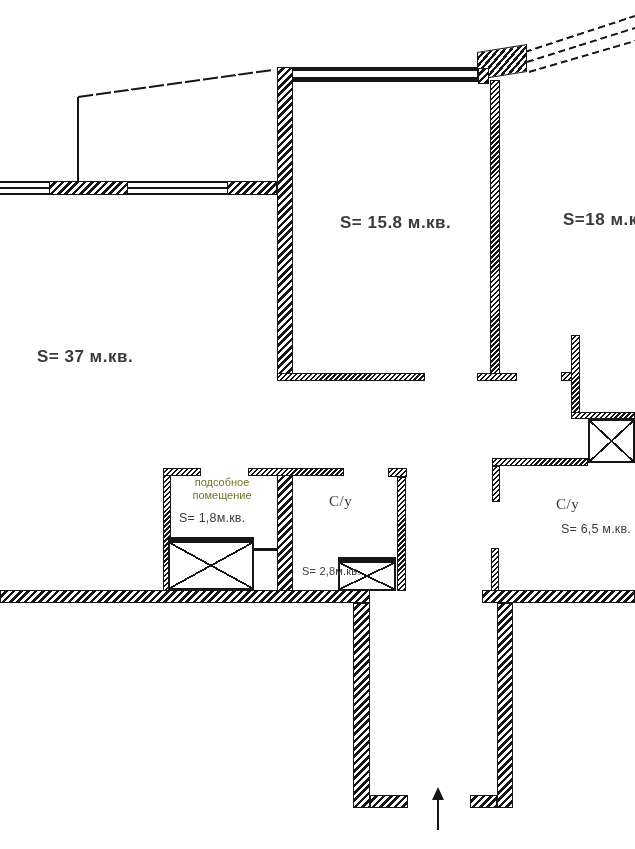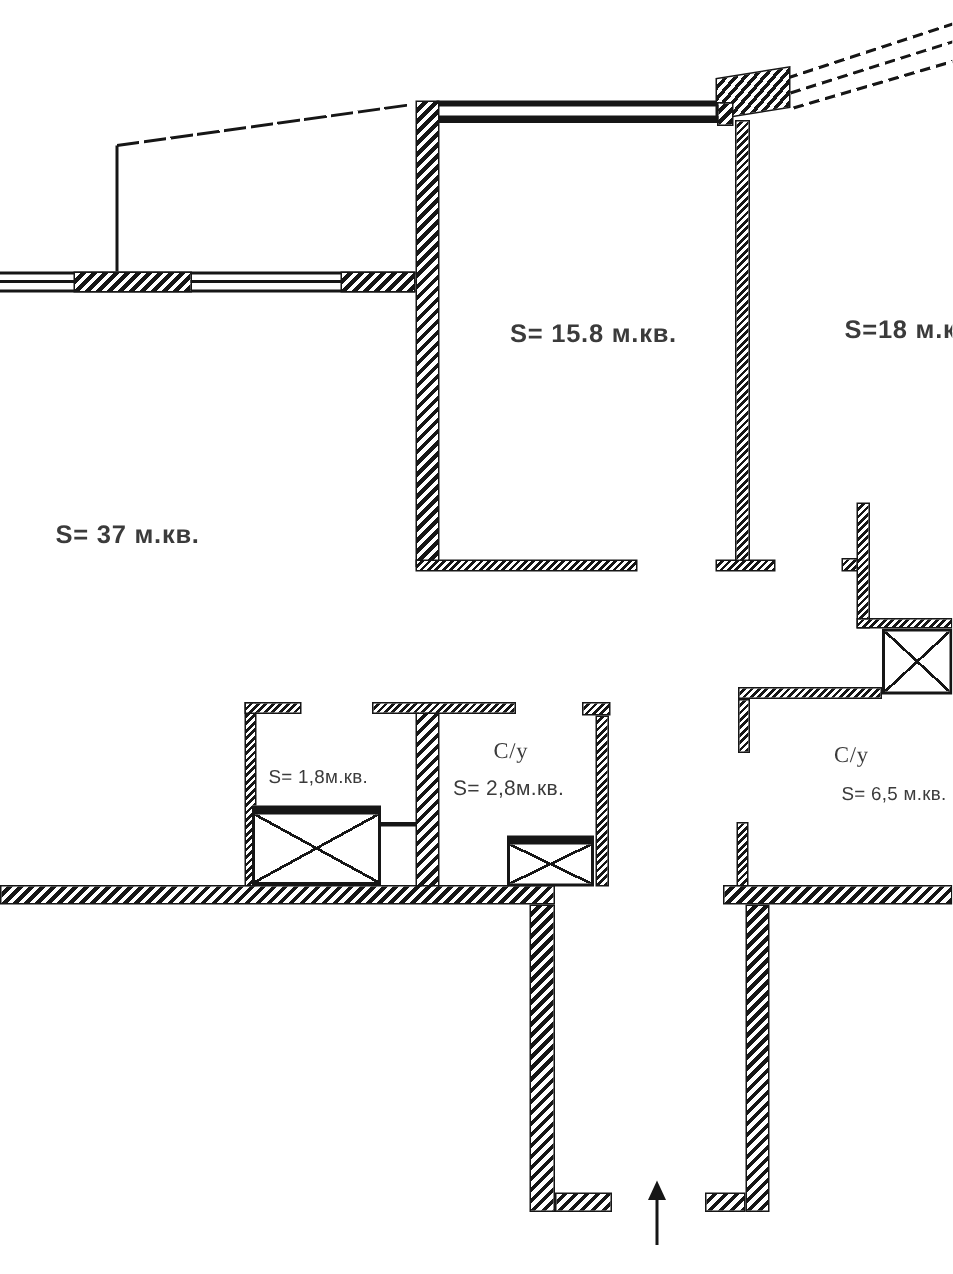--- a/index.html
+++ b/index.html
@@ -25,21 +25,21 @@
   
   .dash-line{height:2.4px;transform-origin:left center;
      background:repeating-linear-gradient(to right,#161616 0 7px,transparent 7px 11px);}
   .dash-long{height:2px;transform-origin:left center;
      background:repeating-linear-gradient(to right,#161616 0 15px,transparent 15px 18px);}
   .solid-line{background:#161616;}
   .lbl{position:absolute;color:#3b3b3b;white-space:nowrap;}
   .lbl-big{font-size:17px;letter-spacing:.5px;font-weight:bold;}
   .lbl-mid{font-size:15px;letter-spacing:.5px;font-family:Liberation Serif, serif;}
   .lbl-small{font-size:12.5px;letter-spacing:.2px;}
-  .lbl-tiny{font-size:14px;letter-spacing:.2px;}
+  .lbl-tiny{font-size:11px;letter-spacing:.2px;margin-top:48px;}
   .utility-name{font-size:11px;line-height:12.5px;text-align:center;width:92px;white-space:normal;}
   
   .arrow-head{width:0;height:0;border-left:6px solid transparent;border-right:6px solid transparent;
      border-bottom:13px solid #161616;margin:0 auto;}
   .arrow-shaft{width:2px;height:30px;background:#161616;margin:0 auto;}
 </style>
 </head>
 <body>
 
 <div class="canvas">
@@ -98,20 +98,24 @@
     <div class="arrow-head"></div>
     <div class="arrow-shaft"></div>
   </div>
 
   <div class="lbl lbl-big" style="left:37px;top:347px;">S= 37 м.кв.</div>
 
   <div class="lbl lbl-big" style="left:340px;top:213px;">S= 15.8 м.кв.</div>
 
   <div class="lbl lbl-big" style="left:563px;top:210px;">S=18 м.кв.</div>
 
+  <div class="lbl utility-name" style="left:176px;top:476px;color:#73732c;">
+    <span>подсобное</span><br>
+    <span>помещение</span>
+  </div>
   <div class="lbl lbl-small" style="left:179px;top:511px;">S= 1,8м.кв.</div>
 
   <div class="lbl lbl-mid" style="left:329px;top:493px;">С/у</div>
   <div class="lbl lbl-tiny" style="left:302px;top:517px;">S= 2,8м.кв.</div>
 
   <div class="lbl lbl-mid" style="left:556px;top:496px;">С/у</div>
   <div class="lbl lbl-small" style="left:561px;top:522px;text-align:center;">S= 6,5 м.кв.</div>
 
 </div>
 

